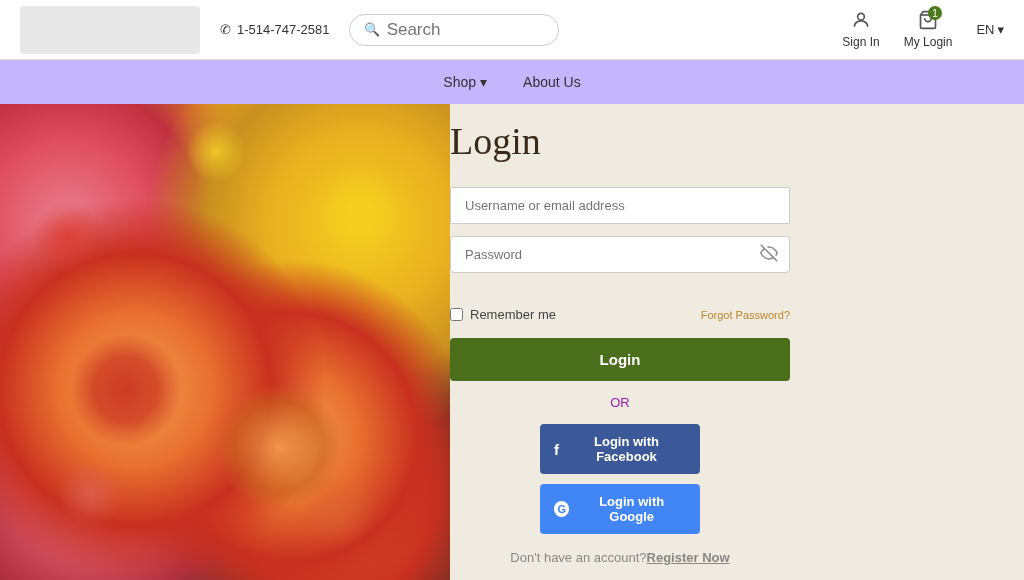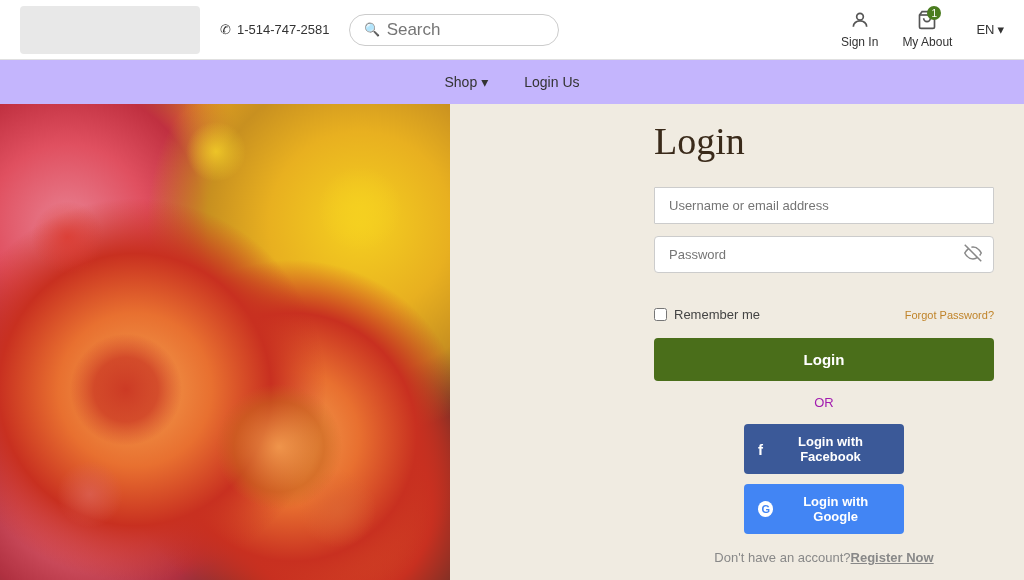--- a/index.html
+++ b/index.html
@@ -157,22 +157,21 @@
         radial-gradient(ellipse 55px 55px at 20% 82%, rgba(220,100,90,0.7) 0%, transparent 60%),
         radial-gradient(ellipse 65px 65px at 75% 85%, rgba(220,100,50,0.75) 0%, transparent 60%);
     }
 
     
     .login-panel {
       flex: 1;
       background: #f0ebe1;
       display: flex;
       align-items: center;
-      justify-content: flex-end;
-      padding: 30px;
+      justify-content: flex-start;
     }
     .login-box {
       width: 340px;
     }
     .login-title {
       font-size: 38px;
       font-family: Georgia, serif;
       color: #3a2a1a;
       margin-bottom: 24px;
       font-weight: normal;
@@ -313,36 +312,36 @@
     </div>
     <div class="header-action cart-badge">
       <span style="position:relative; display:inline-block;">
         <svg viewBox="0 0 24 24" fill="none" stroke="#555" stroke-width="2" width="22" height="22">
             <path d="M6 2L3 6v14a2 2 0 002 2h14a2 2 0 002-2V6l-3-4z"></path>
             <line x1="3" y1="6" x2="21" y2="6"></line>
             <path d="M16 10a4 4 0 01-8 0"></path>
           </svg>
         <span class="badge">1</span>
       </span>
-      <span>My About</span>
+      <span>My Login</span>
     </div>
     <div class="lang-selector">
       <span>EN</span>
       <span>▾</span>
     </div>
   </div>
 </div>
 
 <div class="nav-bar">
   <div class="nav-item">
     <span>Shop</span>
     <span>▾</span>
   </div>
   <div class="nav-item">
-    <span>Login Us</span>
+    <span>About Us</span>
   </div>
 </div>
 
 <div class="main-content">
 
   <div class="image-panel">
     <div class="roses-bg">
       <div class="rose-overlay"></div>
     </div>
   </div>

